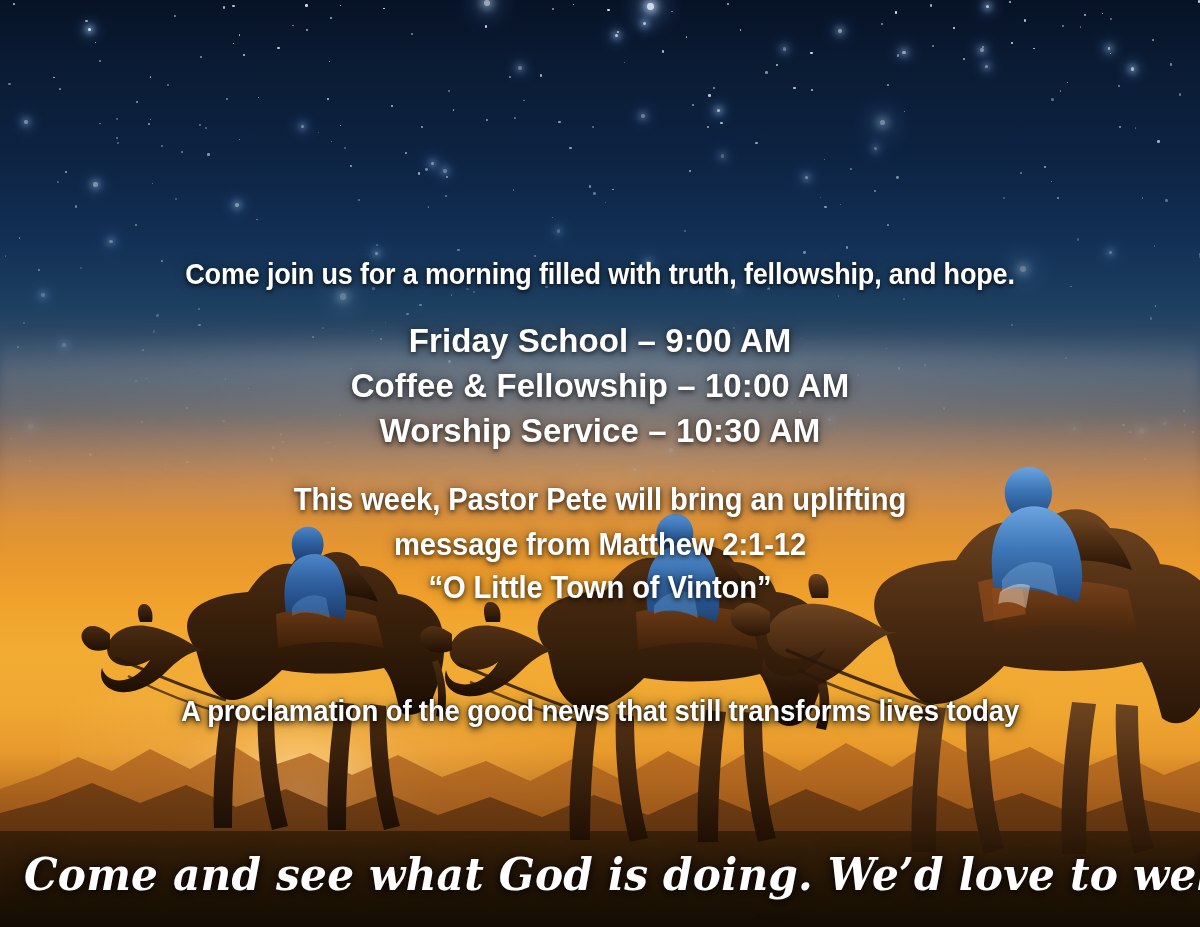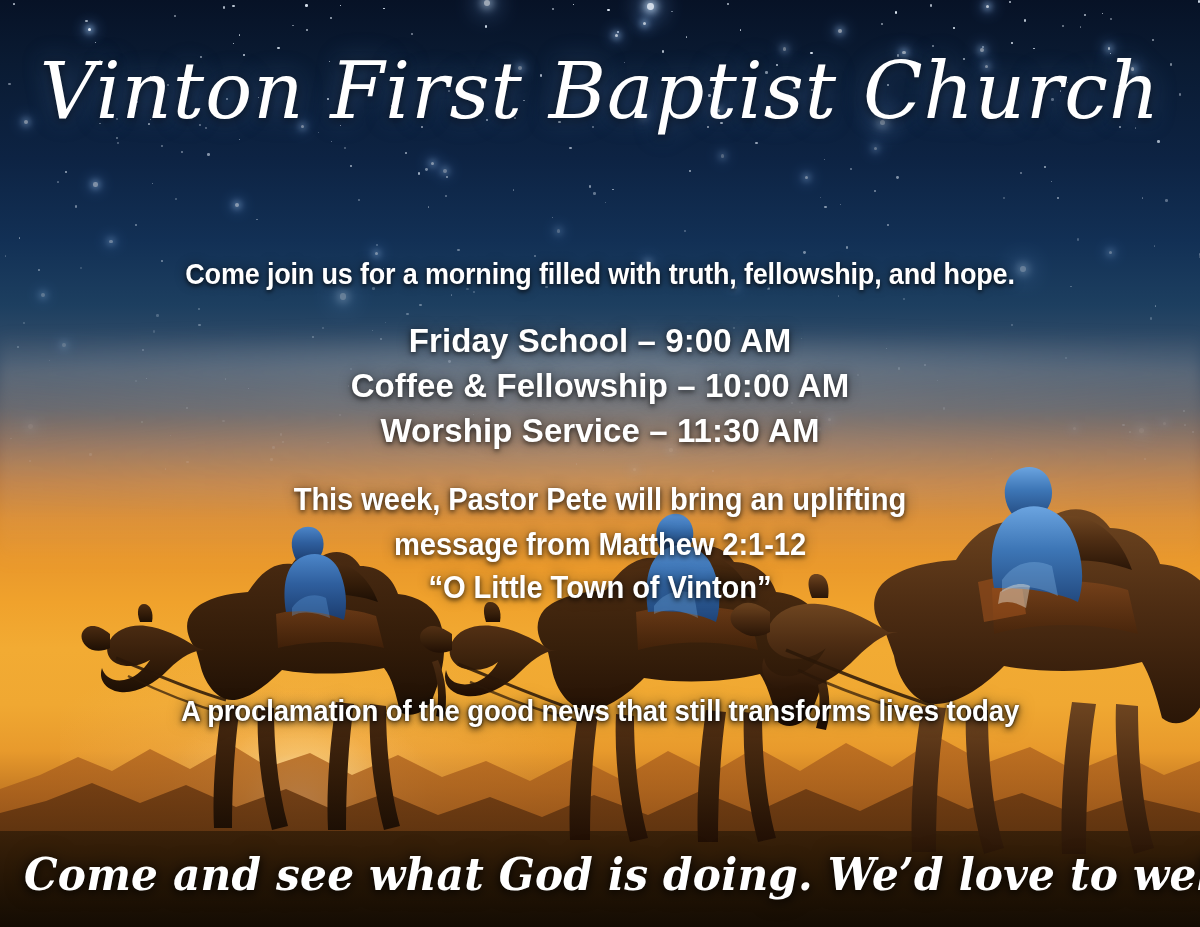--- a/index.html
+++ b/index.html
@@ -627,28 +627,27 @@
         <path d="M994,588 C988,552 994,524 1014,512 C1034,500 1058,508 1070,528
                  C1082,550 1086,580 1078,602 C1052,590 1020,588 994,588 Z" fill="url(#robeC)"></path>
         <path d="M1002,580 C1014,562 1034,558 1052,566 L1058,596 C1038,586 1016,584 1002,592 Z" fill="#84b6e8" opacity=".35"></path>
         <path d="M1000,592 C1010,584 1022,582 1030,586 L1026,608 C1016,602 1006,600 998,604 Z" fill="#e8e2d4" opacity=".45"></path>
       </g>
     </g>
   </svg>
 
   <div class="text-layer">
 
-    <div class="ln" id="church-title">Vinton First Baptist Church</div>
 
 
     <div class="ln" id="invite">Come join us for a morning filled with truth, fellowship, and hope.</div>
 
     <div class="ln sched" id="sched-0">Friday School – 9:00 AM</div>
     <div class="ln sched" id="sched-1">Coffee &amp; Fellowship – 10:00 AM</div>
-    <div class="ln sched" id="sched-2">Worship Service – 11:30 AM</div>
+    <div class="ln sched" id="sched-2">Worship Service – 10:30 AM</div>
 
     <div class="ln sermon" id="sermon-0">This week, Pastor Pete will bring an uplifting</div>
     <div class="ln sermon" id="sermon-1">message from Matthew 2:1-12</div>
     <div class="ln sermon" id="sermon-2">“O Little Town of Vinton”</div>
 
     <div class="ln" id="proclamation">A proclamation of the good news that still transforms lives today</div>
 
     <div class="ln" id="closing">Come and see what God is doing. We’d love to welcome you!</div>
   </div>
 

